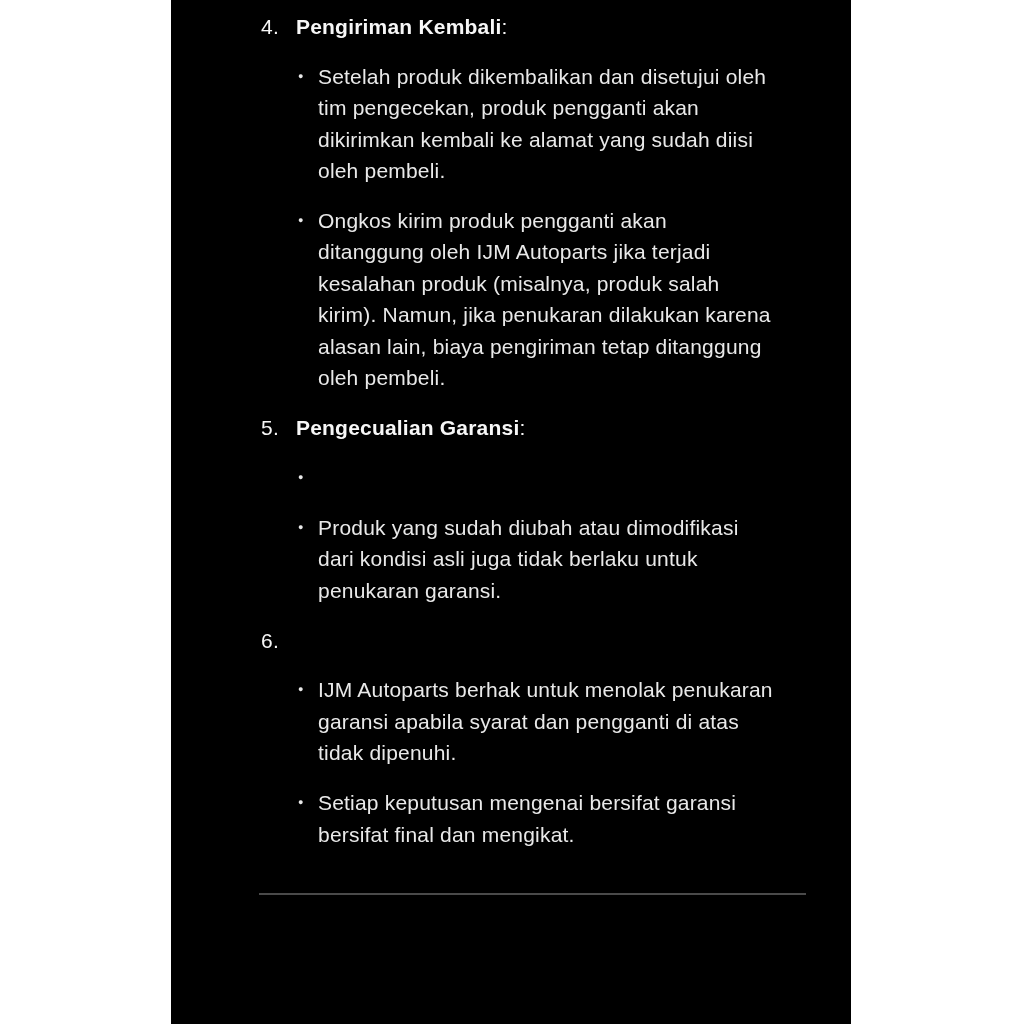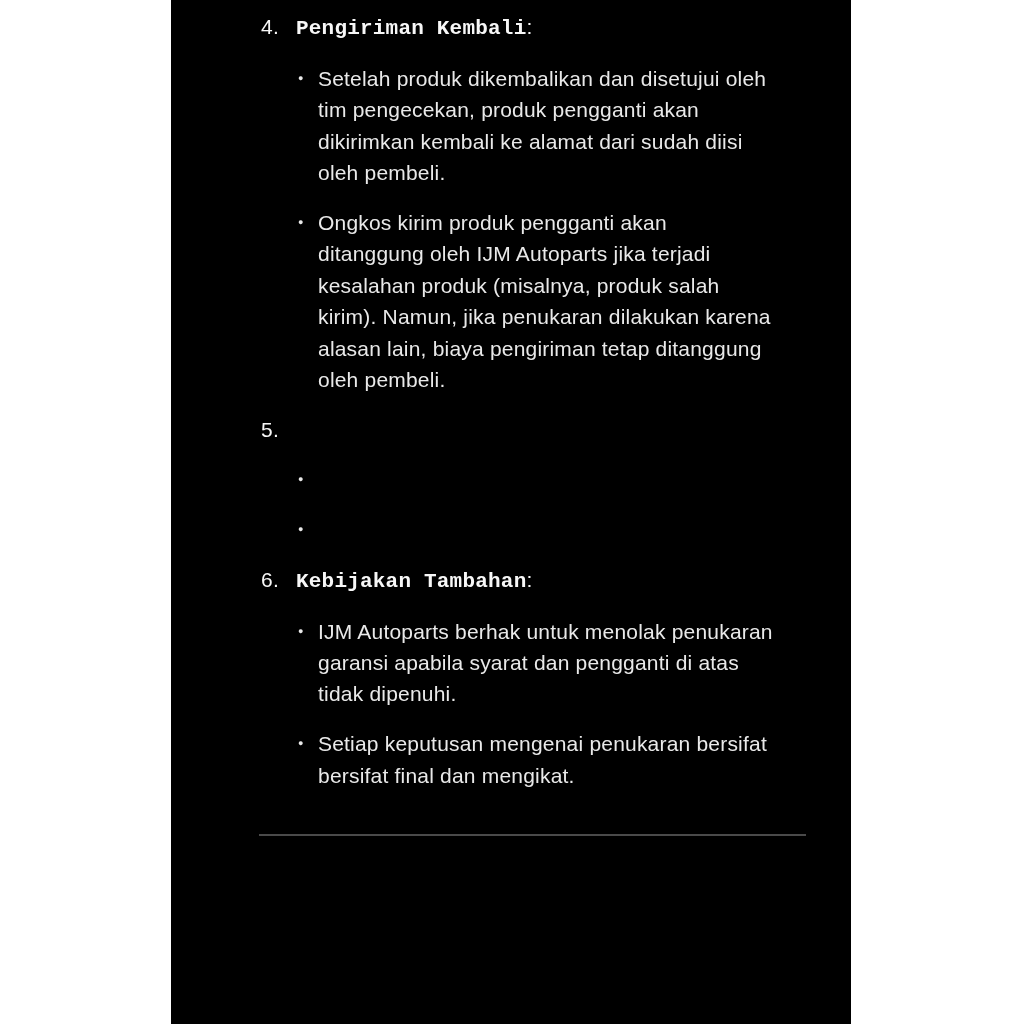--- a/index.html
+++ b/index.html
@@ -39,21 +39,20 @@
     color: var(--heading-text-color, #f7f7f7);
   }
   .num {
     flex: none;
     width: 35px;
     padding-left: 2px;
     font-weight: 400;
   }
   .heading-text {
     font-weight: 700;
-    font-family: Liberation Mono, monospace;
   }
   .heading-colon {
     font-weight: 400;
   }
   .bullet {
     display: flex;
     margin-bottom: 18.5px;
     padding-left: 39px;
   }
   .dot {
@@ -82,60 +81,63 @@
 
     <div class="section">
       <div class="section-heading">
         <span class="num">4.</span>
         <span><span class="heading-text">Pengiriman Kembali</span><span class="heading-colon">:</span></span>
       </div>
       <div class="bullet">
         <span class="dot" style="font-size: 9px;">●</span>
         <div class="bullet-text">Setelah produk dikembalikan dan disetujui oleh
 tim pengecekan, produk pengganti akan
-dikirimkan kembali ke alamat dari sudah diisi
+dikirimkan kembali ke alamat yang sudah diisi
 oleh pembeli.</div>
       </div>
       <div class="bullet">
         <span class="dot" style="font-size: 9px;">●</span>
         <div class="bullet-text">Ongkos kirim produk pengganti akan
 ditanggung oleh IJM Autoparts jika terjadi
 kesalahan produk (misalnya, produk salah
 kirim). Namun, jika penukaran dilakukan karena
 alasan lain, biaya pengiriman tetap ditanggung
 oleh pembeli.</div>
       </div>
     </div>
 
     <div class="section">
       <div class="section-heading">
         <span class="num">5.</span>
+        <span><span class="heading-text">Pengecualian Garansi</span><span class="heading-colon">:</span></span>
       </div>
       <div class="bullet">
         <span class="dot" style="font-size: 9px;">●</span>
       </div>
       <div class="bullet">
         <span class="dot" style="font-size: 9px;">●</span>
+        <div class="bullet-text">Produk yang sudah diubah atau dimodifikasi
+dari kondisi asli juga tidak berlaku untuk
+penukaran garansi.</div>
       </div>
     </div>
 
     <div class="section">
       <div class="section-heading">
         <span class="num">6.</span>
-        <span><span class="heading-text">Kebijakan Tambahan</span><span class="heading-colon">:</span></span>
       </div>
       <div class="bullet">
         <span class="dot" style="font-size: 9px;">●</span>
         <div class="bullet-text">IJM Autoparts berhak untuk menolak penukaran
 garansi apabila syarat dan pengganti di atas
 tidak dipenuhi.</div>
       </div>
       <div class="bullet">
         <span class="dot" style="font-size: 9px;">●</span>
-        <div class="bullet-text">Setiap keputusan mengenai penukaran bersifat
+        <div class="bullet-text">Setiap keputusan mengenai bersifat garansi
 bersifat final dan mengikat.</div>
       </div>
     </div>
 
     <hr class="divider">
 
   </div>
 </div>
 
 </body></html>

